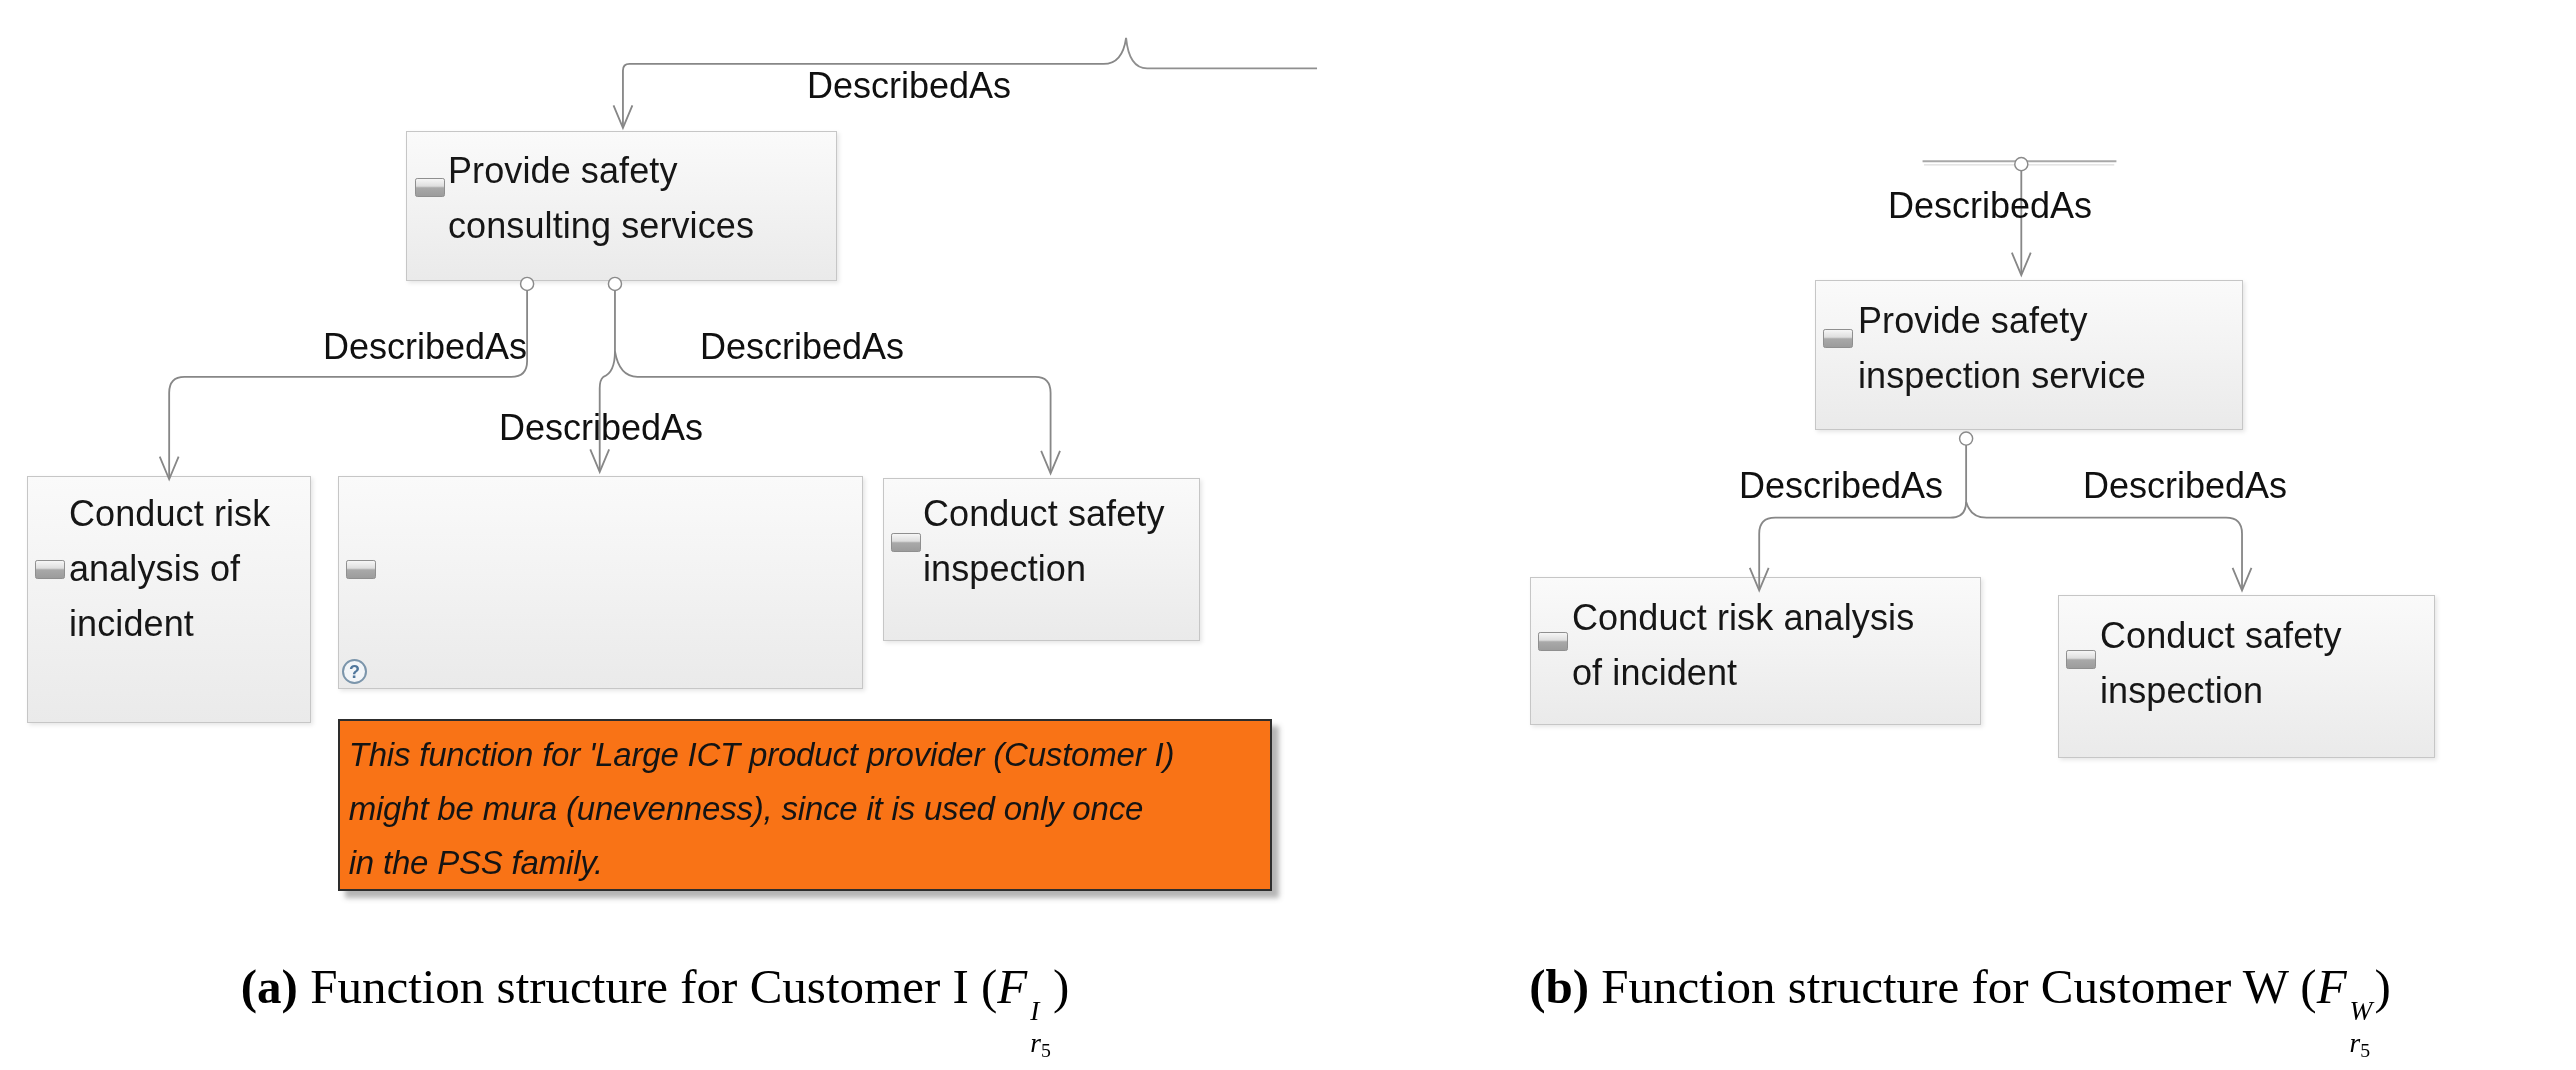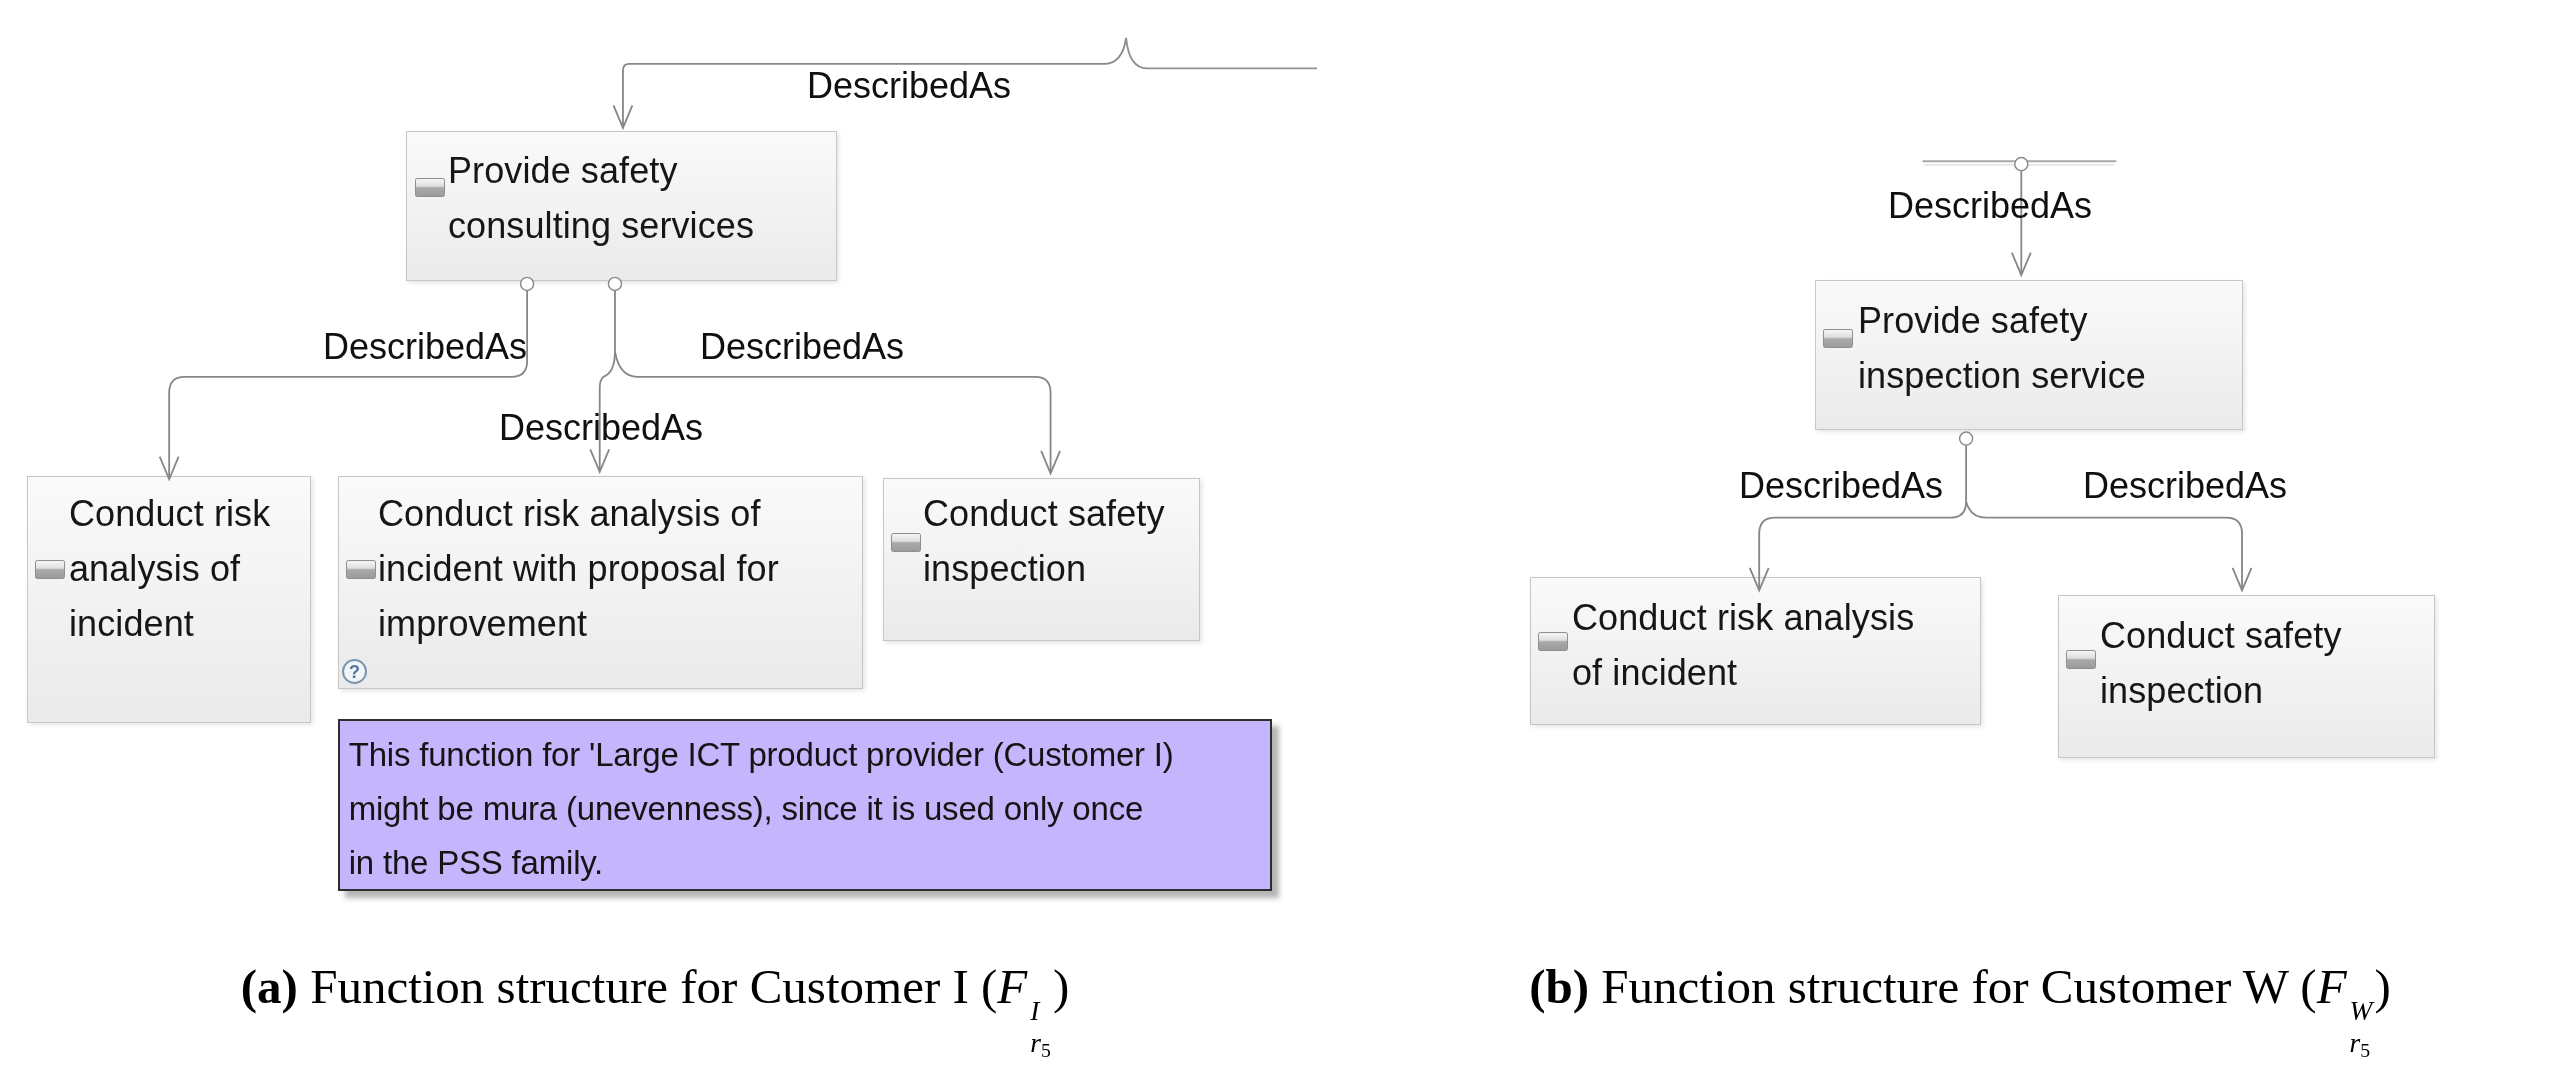--- a/index.html
+++ b/index.html
@@ -18,23 +18,23 @@
          background:linear-gradient(180deg,#f6f6f6 0%,#dedede 42%,#a9a9a9 52%,#9c9c9c 100%);}
   .help-icon{position:absolute;width:25px;height:25px;border-radius:50%;border:2.2px solid #7b95ab;
          background:#f2f5f8;color:#50779c;font-size:18px;font-weight:bold;line-height:22px;
          text-align:center;box-sizing:border-box;}
 
   
   .edge-label{position:absolute;z-index:3;transform:translate(-50%,-50%);
          font-size:36px;white-space:nowrap;color:#101010;}
 
   
-  .tooltip{position:absolute;z-index:4;background:#c4b5fd;border:2.9px solid #2d2d2d;
+  .tooltip{position:absolute;z-index:4;background:#f97316;border:2.9px solid #2d2d2d;
          box-shadow:7.3px 7.3px 5.1px rgba(90,90,90,0.45);box-sizing:border-box;
-         padding:6.5px 0 0 8.7px;overflow:hidden;}
+         padding:6.5px 0 0 8.7px;overflow:hidden;font-style:italic;}
   .tip-line{height:54px;line-height:54px;font-size:33px;letter-spacing:-0.2px;white-space:nowrap;color:#141414;}
 
   
   .caption{position:absolute;z-index:5;transform:translate(-50%,-50%);white-space:nowrap;
          font-family:"Liberation Serif", serif;font-size:49px;color:#000;}
   .cap-tag{font-weight:bold;}
   .cap-f{font-style:italic;}
   .supsub{display:inline-flex;flex-direction:column;align-items:flex-start;
          vertical-align:-0.62em;line-height:1;row-gap:4.4px;margin-left:2.9px;margin-right:2.2px;
          font-size:0.56em;font-style:italic;}
@@ -107,25 +107,20 @@
       <span class="collapse-icon" style="left:6.5px;top:83px;"></span>
       <div class="fntext" style="padding:9.4px 0 0 41px;">
         <div class="fnline">Conduct risk</div>
         <div class="fnline">analysis of</div>
         <div class="fnline">incident</div>
       </div>
     </div>
 
     <div class="fnbox" style="left:338px;top:476px;width:525px;height:213px;">
       <span class="collapse-icon" style="left:7.3px;top:83px;"></span>
-      <div class="fntext" style="padding:9.4px 0 0 39px;">
-        <div class="fnline">Conduct risk analysis of</div>
-        <div class="fnline">incident with proposal for</div>
-        <div class="fnline">improvement</div>
-      </div>
       <span class="help-icon" style="left:2.9px;bottom:3.6px;">?</span>
     </div>
 
     <div class="fnbox" style="left:883px;top:478px;width:317px;height:163px;">
       <span class="collapse-icon" style="left:6.5px;top:54px;"></span>
       <div class="fntext" style="padding:6.5px 0 0 39px;">
         <div class="fnline">Conduct safety</div>
         <div class="fnline">inspection</div>
       </div>
     </div>

